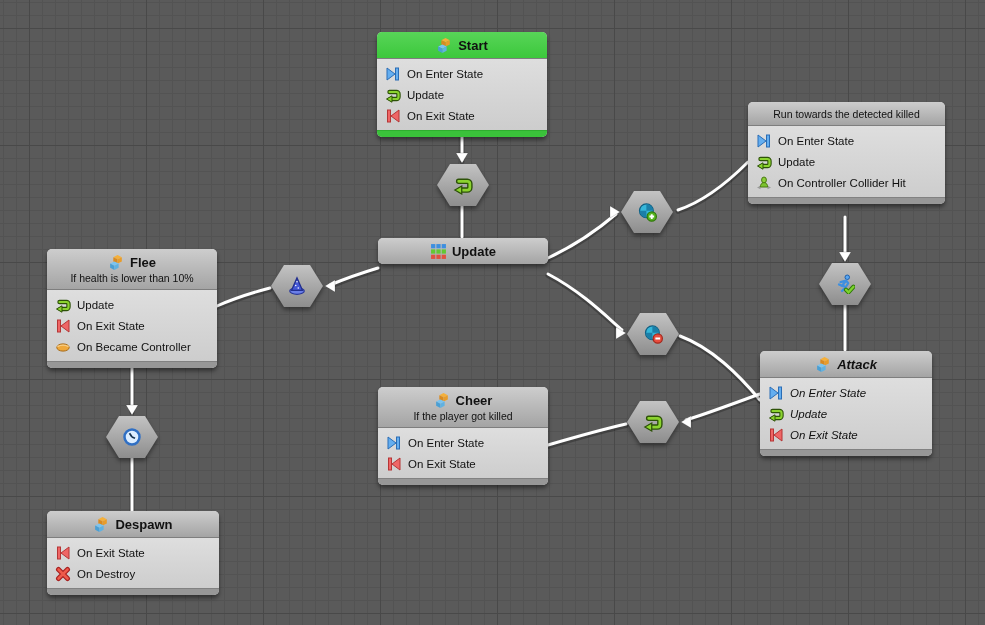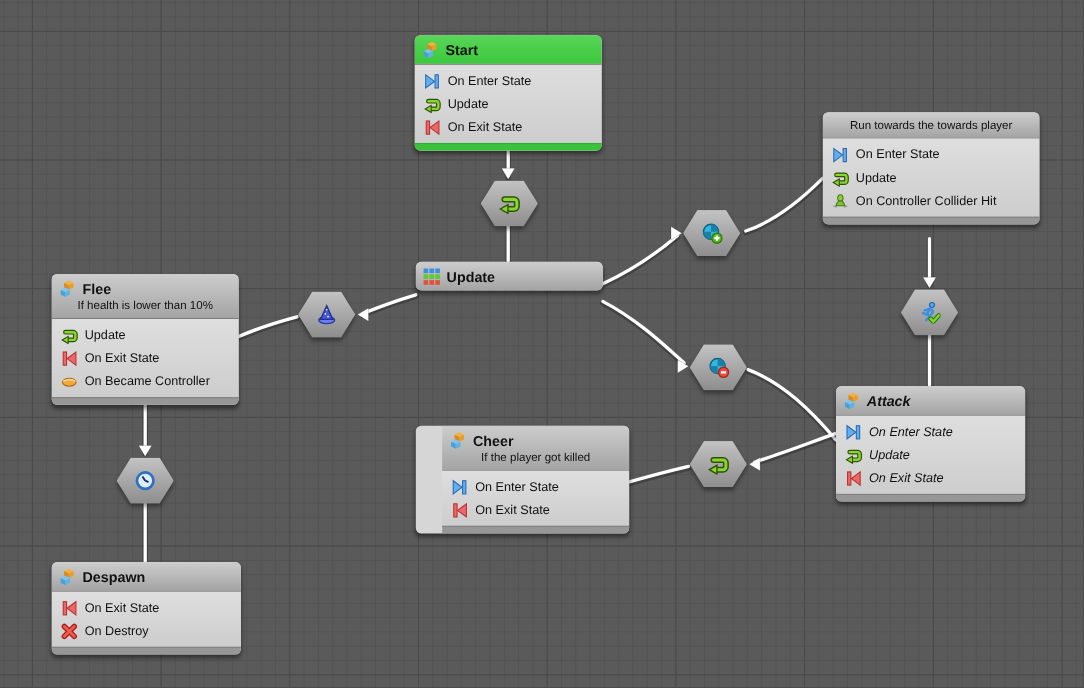--- a/index.html
+++ b/index.html
@@ -25,21 +25,21 @@
     background:var(--node-body,#d6d6d6);
     box-shadow:0 3px 4px rgba(0,0,0,.45);
     color:var(--title-text,#111);
   }
   .node .header{
     background:linear-gradient(180deg,var(--node-header-top,#cdcdcd),var(--node-header-bottom,#a4a4a4));
     padding:5px 6px 4px;text-align:center;
   }
   .node.has-body .header{border-bottom:1px solid #7e7e7e;}
   .node.start .header{background:linear-gradient(180deg,var(--start-green-top,#58d558),var(--start-green-bottom,#3cc83c));}
-  .title-row{display:flex;align-items:center;gap:5px;font-size:13px;font-weight:600;line-height:17px;}
+  .title-row{display:flex;align-items:center;justify-content:center;gap:5px;font-size:13px;font-weight:600;line-height:17px;}
   .subtitle{font-size:10.5px;line-height:13px;margin-top:1px;}
   .body{padding:4px 0 4px;background:linear-gradient(180deg,#dedede,#cdcdcd);}
   .event{display:flex;align-items:center;gap:6px;padding:2.5px 8px;font-size:11.5px;line-height:14px;text-align:right;}
   .footer{height:6px;background:var(--footer-strip,#979797);border-top:1px solid #818181;}
   .node.start .footer{background:var(--start-footer,#3ac23a);border-top:1px solid #2fae2f;}
 
   .icon{display:inline-block;width:16px;height:16px;flex:0 0 16px;}
   .icon svg{width:100%;height:100%;display:block;}
   .title-row .icon{width:17px;height:17px;flex:0 0 17px;}
 
@@ -137,21 +137,21 @@
                 <polygon points="14,2 14,14 6,8" fill="#ef6666" stroke="#b53535"></polygon>
               </svg>
             </span>
             <span>On Exit State</span>
           </div>
         </div>
         <div class="footer"></div>
       </div>
       <div class="node normal has-body" style="left: 748px; top: 102px; width: 197px;">
         <div class="header">
-          <div class="subtitle">Run towards the towards player</div>
+          <div class="subtitle">Run towards the detected killed</div>
         </div>
         <div class="body">
           <div class="event">
             <span class="icon">
               <svg viewBox="0 0 16 16">
                 <polygon points="2,2 2,14 10,8" fill="#64aef0" stroke="#2a6db5"></polygon>
                 <rect x="10.5" y="2" width="3" height="12" fill="#64aef0" stroke="#2a6db5"></rect>
               </svg>
             </span>
             <span>On Enter State</span>
@@ -248,21 +248,21 @@
               <svg viewBox="0 0 16 16">
                 <ellipse cx="8" cy="8.5" rx="6.2" ry="3.6" fill="#efa83c" stroke="#a86a14"></ellipse>
                 <path d="M2.4,7.6 Q8,4.6 13.6,7.6" stroke="#f7cf8a" stroke-width="1.4" fill="none"></path>
               </svg>
             </span>
             <span>On Became Controller</span>
           </div>
         </div>
         <div class="footer"></div>
       </div>
-      <div class="node normal has-body" style="left: 378px; top: 387px; width: 170px; padding-left: 24px;">
+      <div class="node normal has-body" style="left: 378px; top: 387px; width: 170px;">
         <div class="header">
     <div class="title-row">
             <span class="icon">
               <svg viewBox="0 0 16 16">
                 <polygon points="9,1 13,3 9,5 5,3" fill="#f5b03a"></polygon>
                 <polygon points="5,3 9,5 9,9 5,7" fill="#d98a20"></polygon>
                 <polygon points="13,3 9,5 9,9 13,7" fill="#e89c2a"></polygon>
                 <polygon points="6,7 10,9 6,11 2,9" fill="#7cc4ef"></polygon>
                 <polygon points="2,9 6,11 6,15 2,13" fill="#4a9fd4"></polygon>
                 <polygon points="10,9 6,11 6,15 10,13" fill="#5fb2e2"></polygon>

